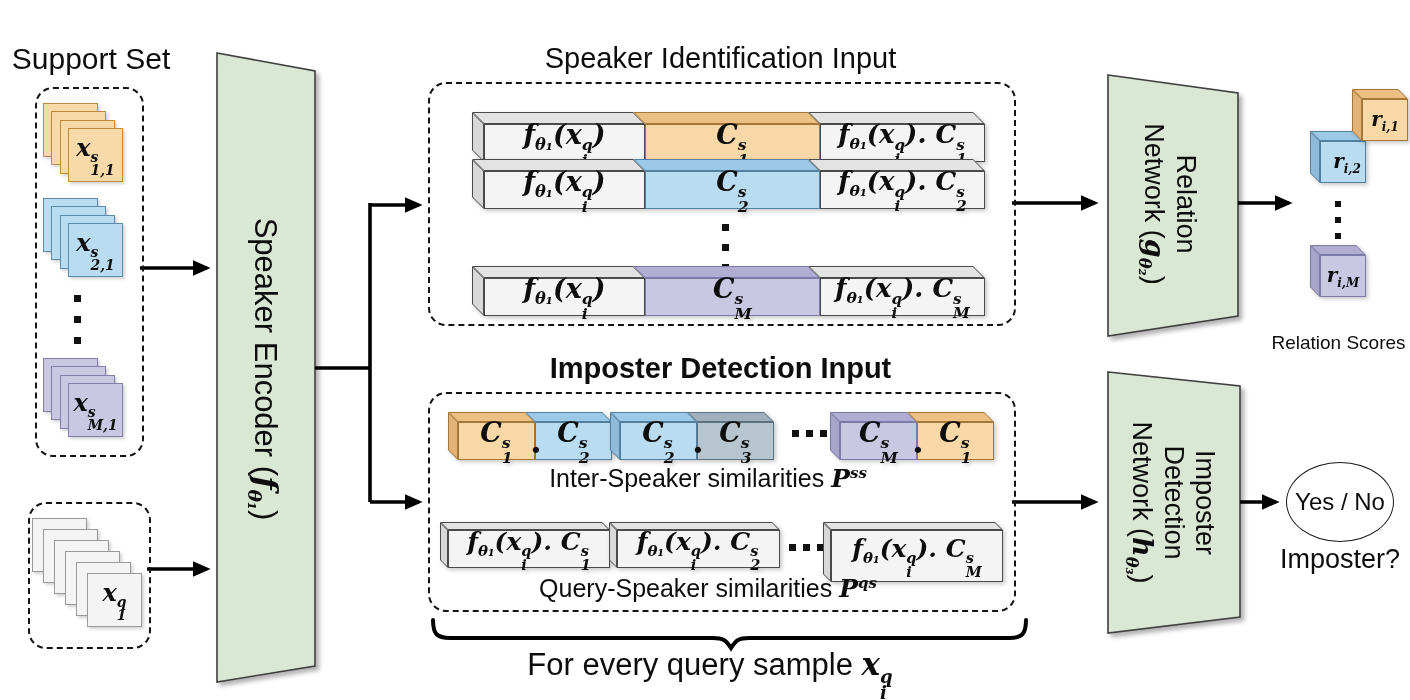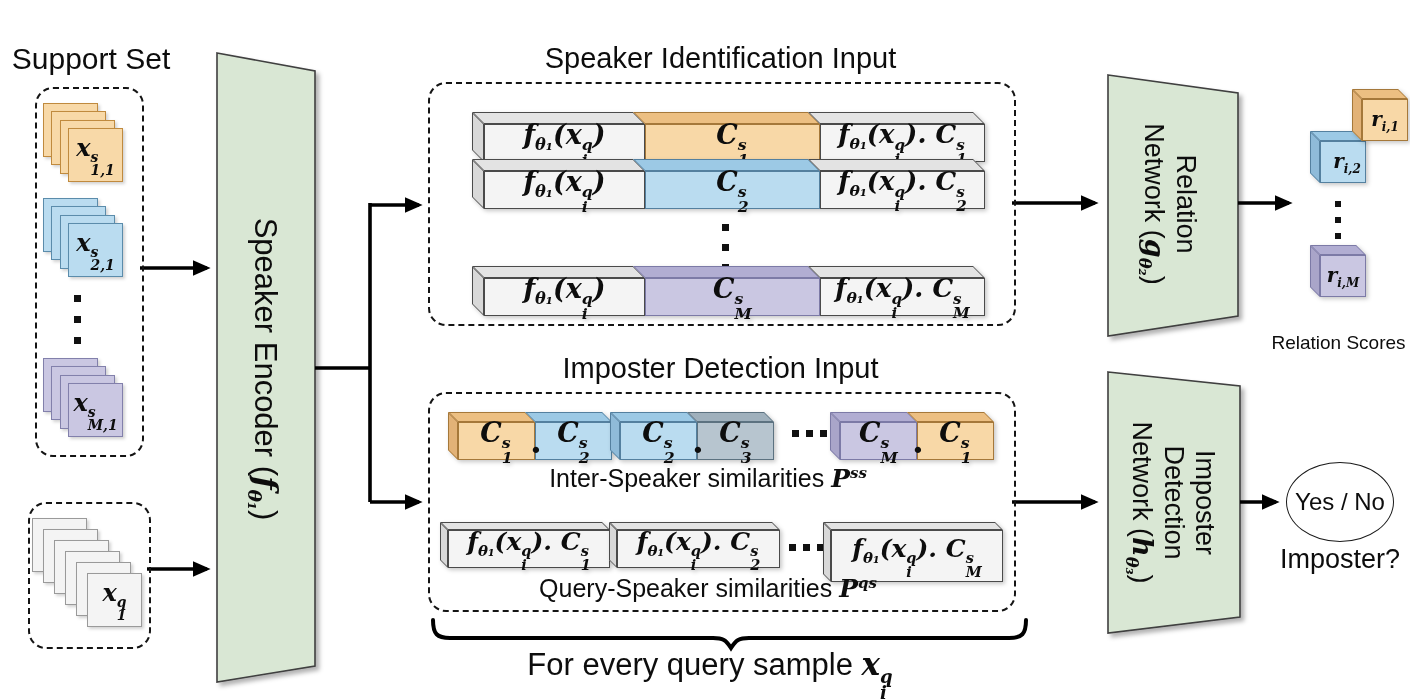--- a/index.html
+++ b/index.html
@@ -246,21 +246,21 @@
                 <i>q</i>
                 <i>i</i>
               </span>). C<span class="vs">
                 <i>s</i>
                 <i>M</i>
               </span></span></span>
         </div>
     </div>
   </div>
 
-  <div class="abs title" style="left:428px;top:352px;width:585px;font-size:29px;">Imposter Detection Input</div>
+  <div class="abs title" style="left:428px;top:352px;width:585px;font-size:29px;font-weight:bold;">Imposter Detection Input</div>
 
   <div class="dashbox" style="left:428px;top:392px;width:584px;height:216px;"></div>
 
   <div class="b3" style="left:448px;top:412px;width:164px;height:48px;--d:10px;">
     <div class="top">
         <div class="seg c-or" style="width:77px"></div>
         <div class="seg c-bl" style="width:77px"></div>
       </div>
     <div class="side s-or"></div>
     <div class="front">

